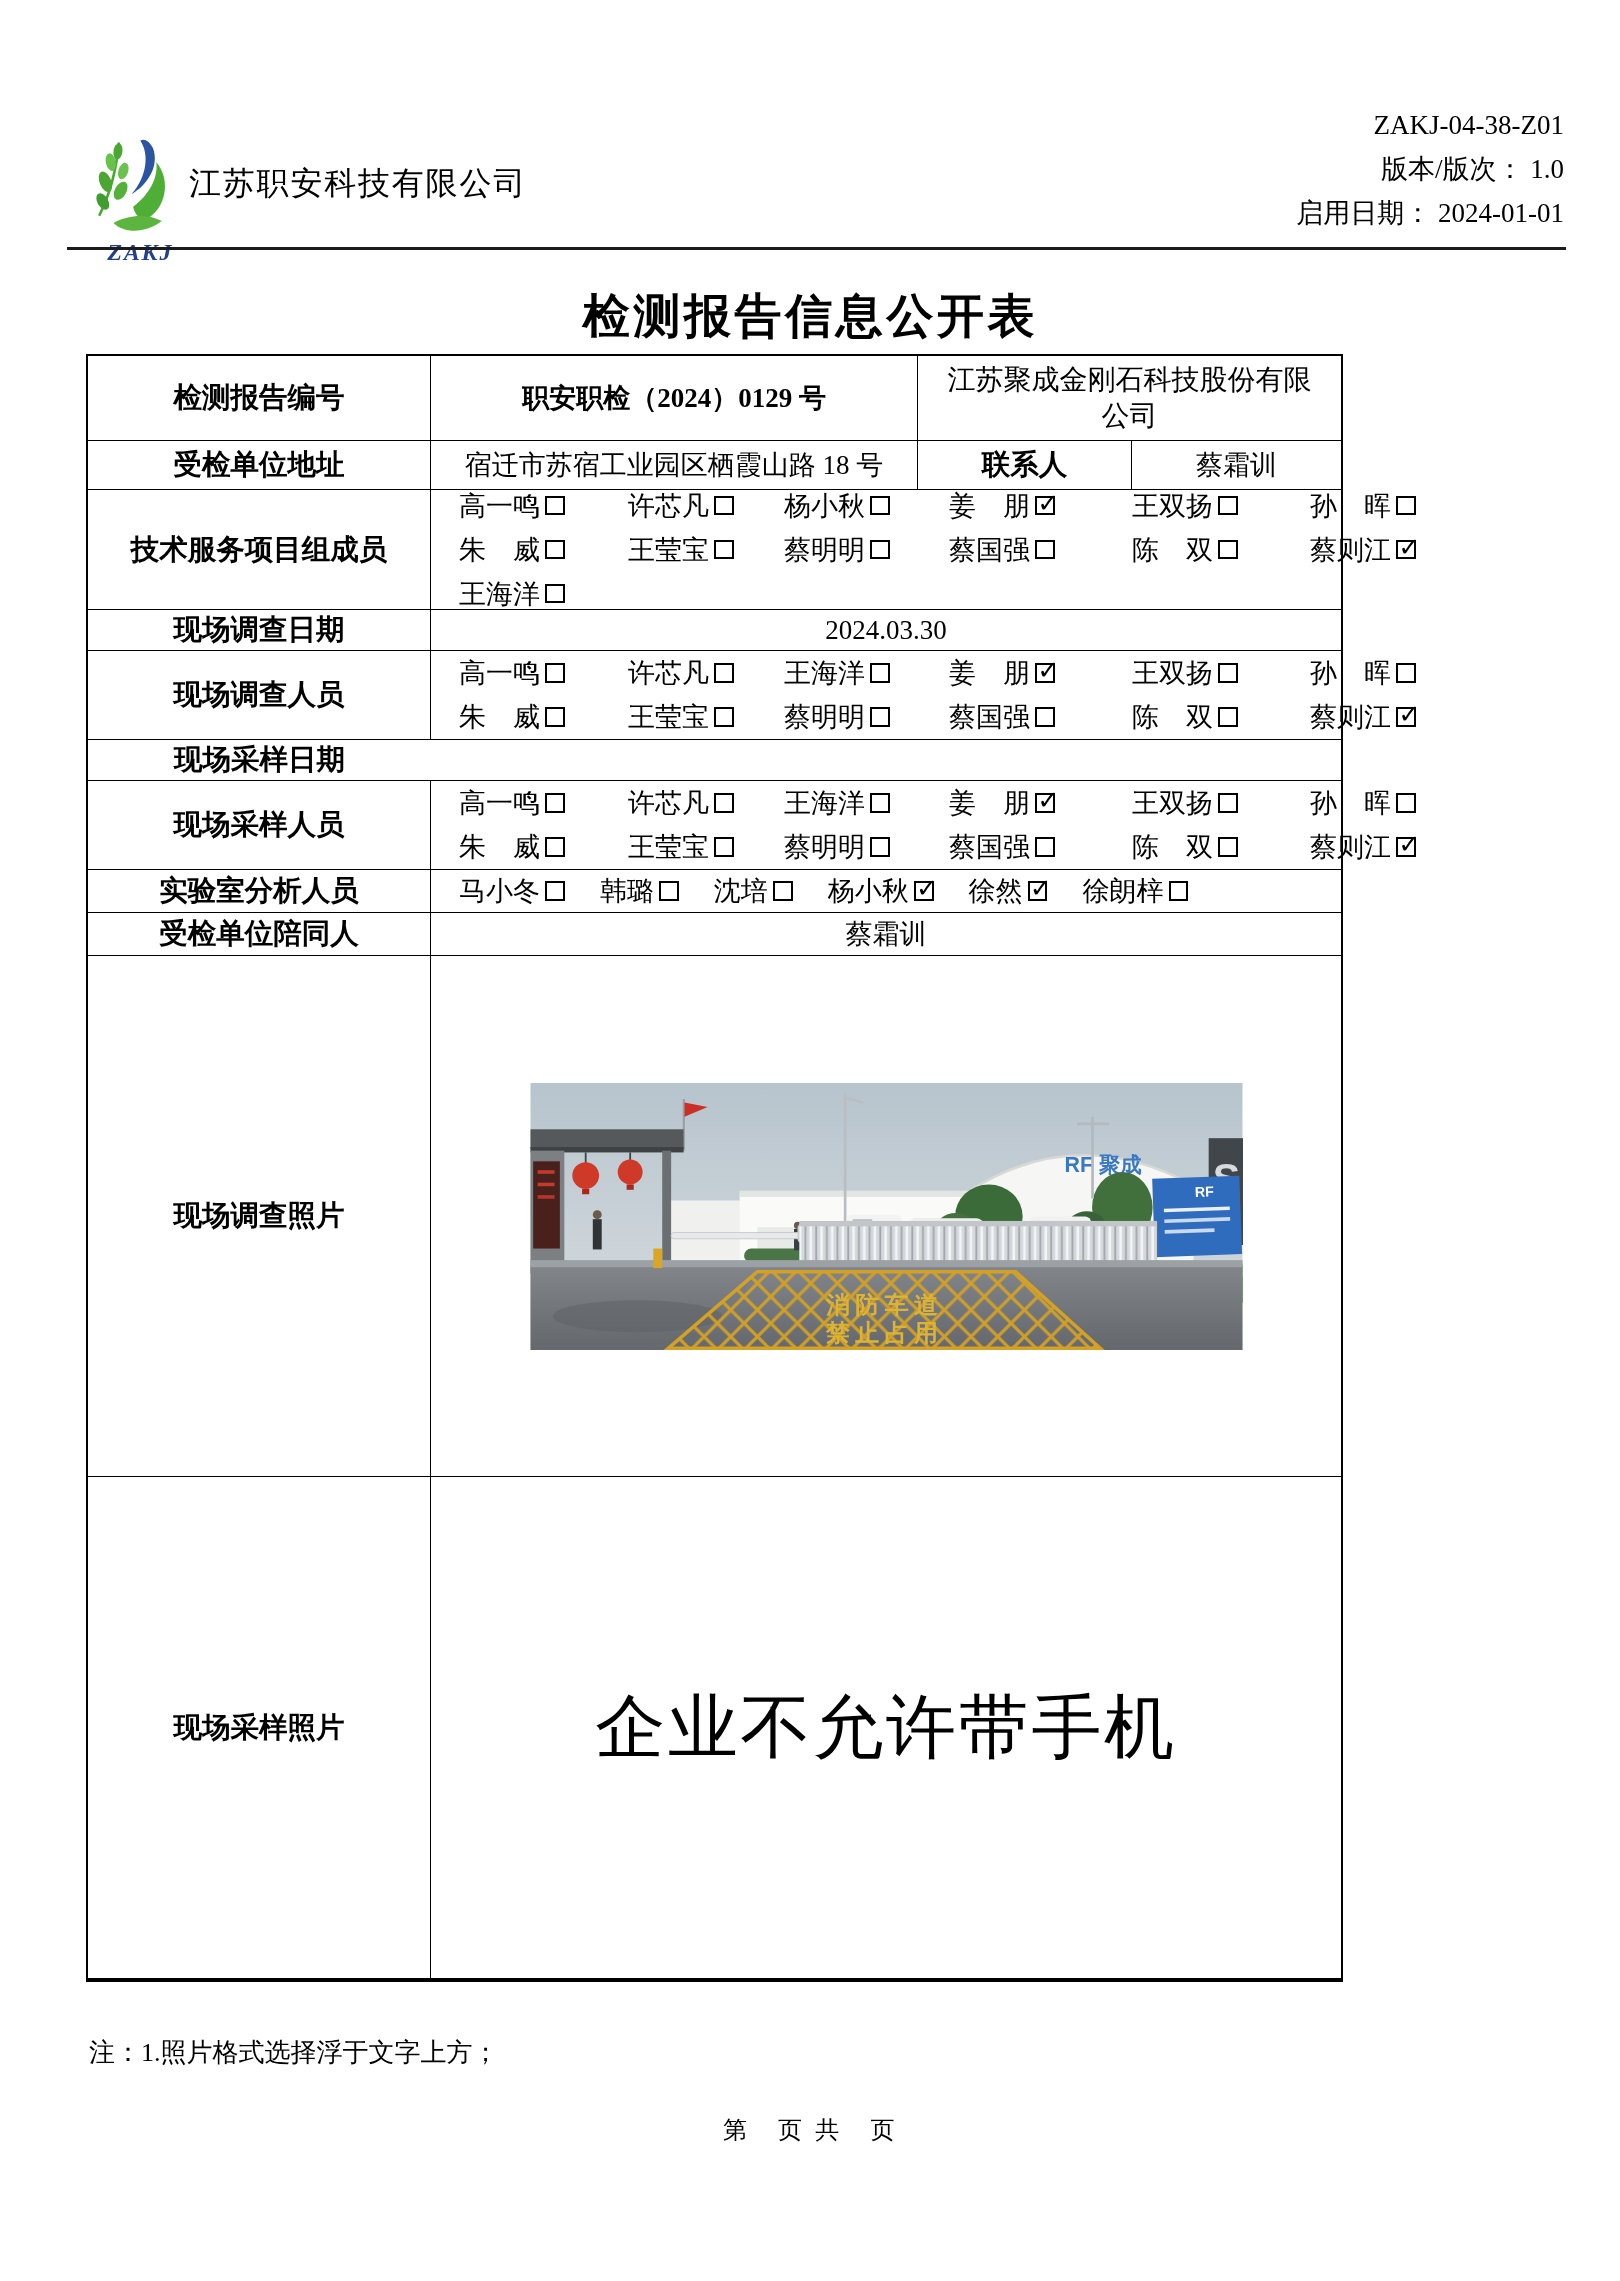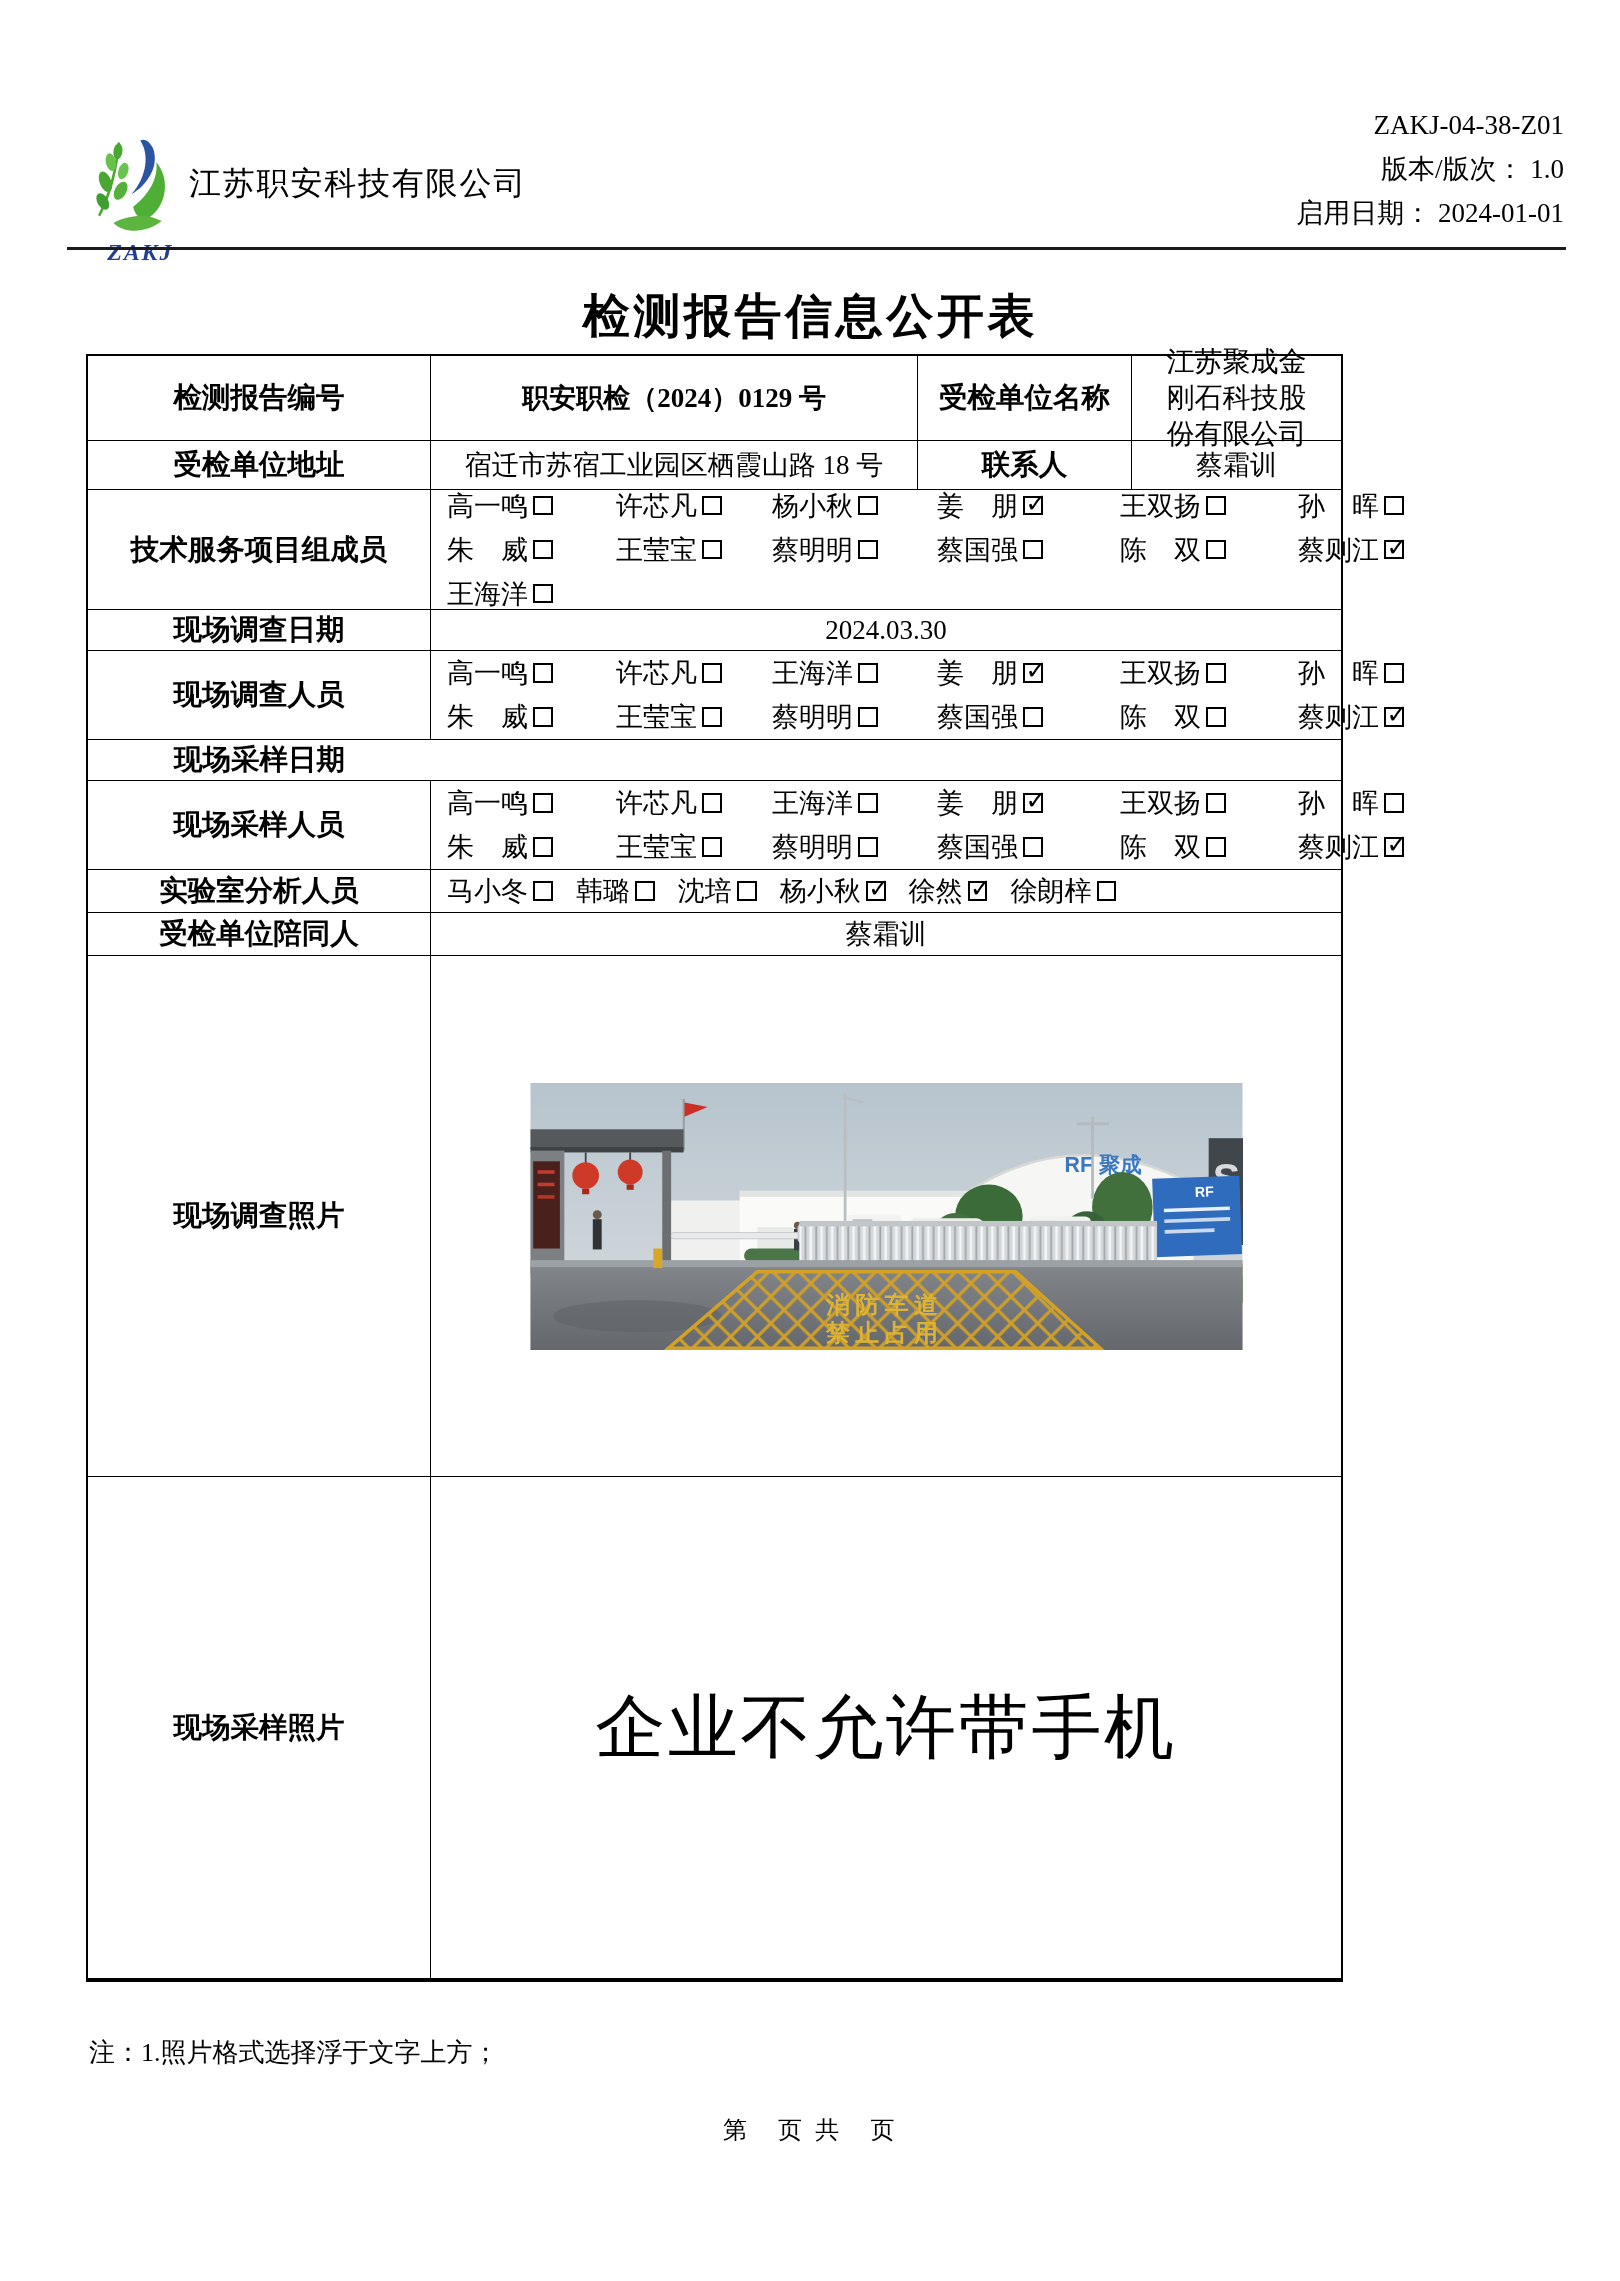--- a/index.html
+++ b/index.html
@@ -31,21 +31,21 @@
   .w3{width:214px;flex:none;}
   .rest{flex:1;min-width:0;}
   .wrapcell{line-height:36px;padding:12px 27px;font-size:28px;}
 
   
   .names{flex-direction:column;align-items:stretch;justify-content:center;
          padding-left:16px;gap:8px;}
   .names .nline{display:grid;grid-template-columns:169px 156px 165px 183px 178px auto;
                 align-items:center;justify-items:start;}
   .names.flow .nline{display:flex;gap:23px;}
-  .nitem{display:inline-flex;align-items:center;gap:5.3px;white-space:nowrap;font-size:27px;}
+  .nitem{display:inline-flex;align-items:center;gap:5.3px;white-space:nowrap;font-size:27px;margin-left:12px;}
   .cb{width:19.6px;height:19.6px;border:2.2px solid #000;box-sizing:border-box;flex:none;
       text-align:center;overflow:visible;}
   .cb.on{font-family:"DejaVu Sans",sans-serif;font-weight:bold;font-size:26px;line-height:11.6px;}
 
   .photo-cell{display:flex;align-items:center;justify-content:center;}
   .bigtext{font-size:70px;letter-spacing:2.7px;}
 
   
   .note{position:absolute;left:89px;top:2035px;font-size:26px;text-align:right;}
   .pagefoot{position:absolute;left:0;top:2114px;width:100%;text-align:center;font-size:24px;letter-spacing:3.6px;}
@@ -78,21 +78,20 @@
   </div>
   <div class="rule"></div>
 
   <div class="title">检测报告信息公开表</div>
 
   <div class="table">
 
     <div class="trow" style="height:85px">
       <div class="cell w1 lab">检测报告编号</div>
       <div class="cell w2 bold">职安职检（2024）0129 号</div>
-      <div class="cell w3 lab">受检单位名称</div>
       <div class="cell rest wrapcell">江苏聚成金刚石科技股份有限公司</div>
     </div>
 
     <div class="trow" style="height:49px">
       <div class="cell w1 lab">受检单位地址</div>
       <div class="cell w2">宿迁市苏宿工业园区栖霞山路 18 号</div>
       <div class="cell w3 lab">联系人</div>
       <div class="cell rest">蔡霜训</div>
     </div>
 

